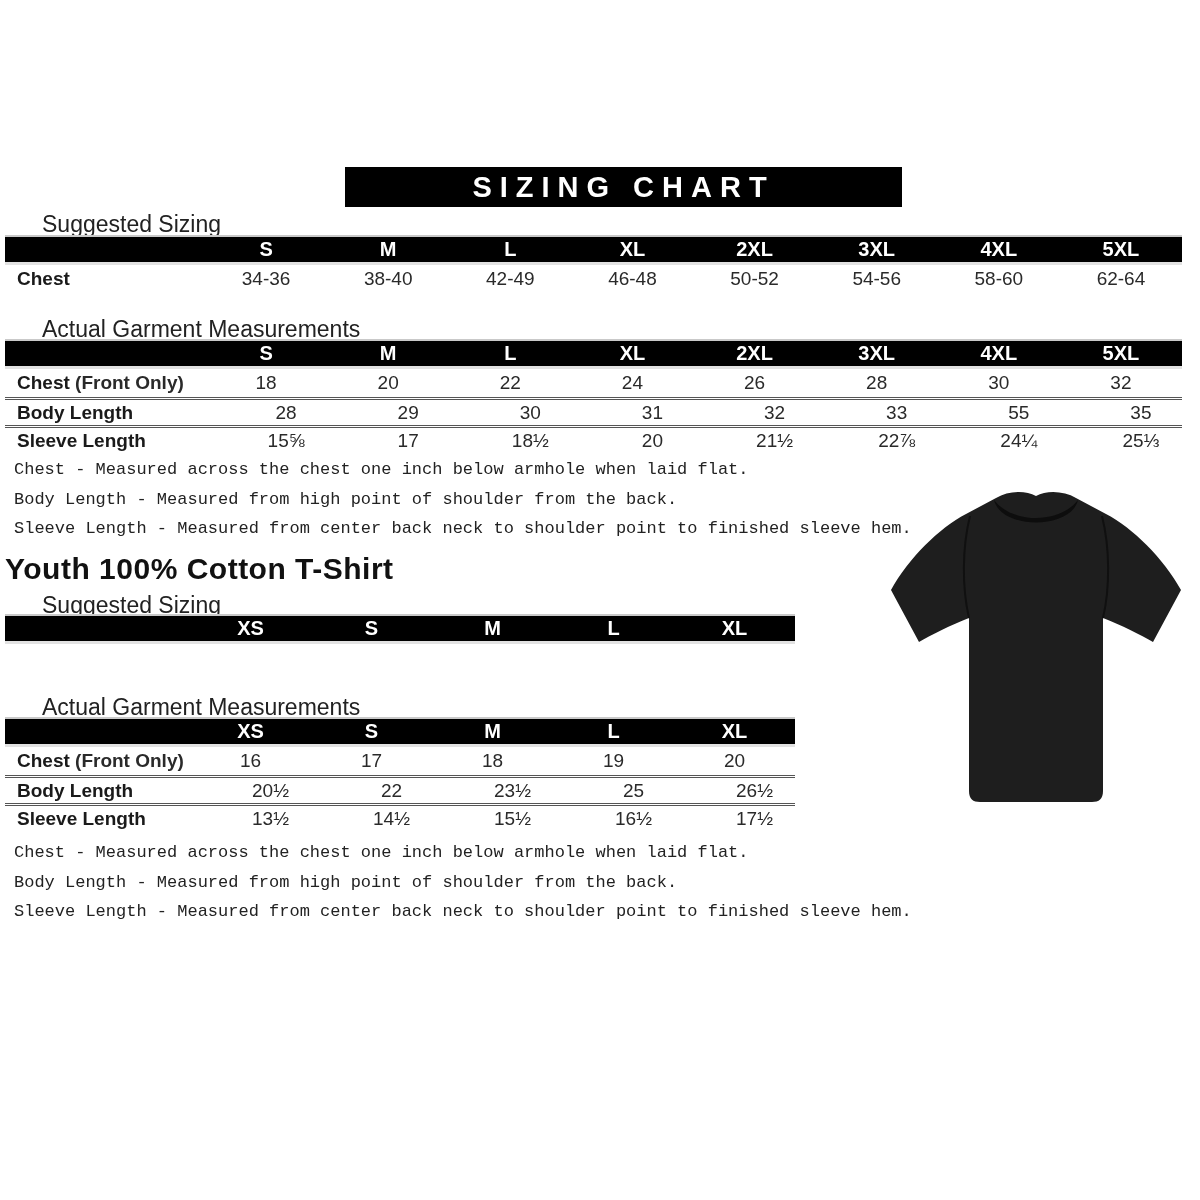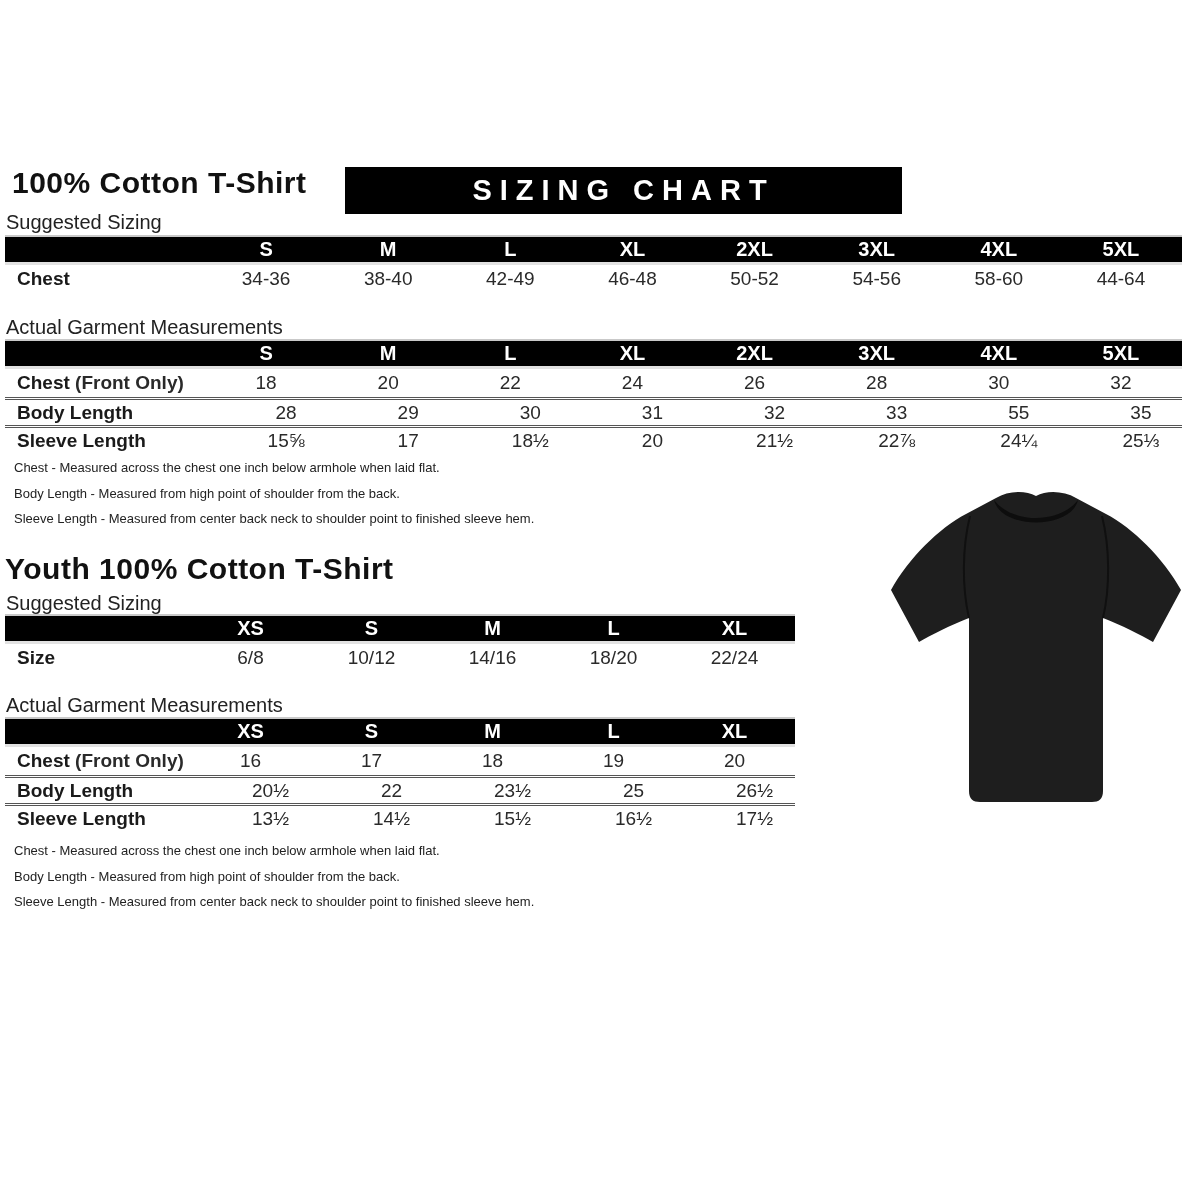--- a/index.html
+++ b/index.html
@@ -15,51 +15,50 @@
   .abs { position:absolute; }
 
   .main-title {
     font-size:30px; font-weight:bold; letter-spacing:0.5px; color:#111;
   }
   .banner {
     background:#000; color:#fff;
     display:flex; align-items:center; justify-content:center;
     font-size:29px; font-weight:bold; letter-spacing:8px;
   }
-  .section-label { font-size:20px; color:#222; }
+  .section-label { font-size:23px; color:#222;margin-left:36px; }
 
   .sz-table { border-top:2px solid #c9c9c9; }
   .trow { display:flex; align-items:center; }
   .thead {
     background:#000; color:#fff; height:28px;
     font-weight:bold; font-size:20px;
     border-bottom:3px solid #e2e2e2;
   }
   .tdata { height:28px; font-size:19px; color:#2a2a2a; }
   .tdata + .tdata { border-top:3px double #555;gap:40px; }
   .cell { overflow:hidden; white-space:nowrap; }
   .cell.label { width:200px; padding-left:12px; }
   .youth .cell.label { width:185px; }
   .cell.label b { font-weight:bold; color:#1a1a1a; }
   .cell.label span { font-weight:bold; }
   .cell.col { flex:1; text-align:center; }
 
-  .notes { font-size:13px; color:#222; }
+  .notes { font-size:17px; color:#222;font-family:Liberation Mono, monospace; }
   .notes .note-line { margin-bottom:10.5px; }
 
   .tshirt-wrap { width:308px; height:318px; }
 </style>
 </head>
 <body>
 
 <div class="page">
 
-  <div class="abs main-title" style="left:12px; top:166px;">100% Cotton T-Shirt</div>
-
-  <div class="abs banner" style="left:345px; top:167px; width:557px; height:47px;">SIZING CHART</div>
+
+  <div class="abs banner" style="left:345px; top:167px; width:557px; height:40px;">SIZING CHART</div>
 
   <div class="abs section-label" style="left:6px; top:211px;">Suggested Sizing</div>
 
   <div class="abs sz-table" style="left:5px; top:235px; width:1177px;">
       <div class="trow thead">
         <div class="cell label"></div>
         <div class="cell col">S</div>
         <div class="cell col">M</div>
         <div class="cell col">L</div>
         <div class="cell col">XL</div>
@@ -70,21 +69,21 @@
       </div>
       <div class="trow tdata">
         <div class="cell label"><b>Chest</b></div>
         <div class="cell col">34-36</div>
         <div class="cell col">38-40</div>
         <div class="cell col">42-49</div>
         <div class="cell col">46-48</div>
         <div class="cell col">50-52</div>
         <div class="cell col">54-56</div>
         <div class="cell col">58-60</div>
-        <div class="cell col">44-64</div>
+        <div class="cell col">62-64</div>
       </div>
     </div>
 
   <div class="abs section-label" style="left:6px; top:316px;">Actual Garment Measurements</div>
 
   <div class="abs sz-table" style="left:5px; top:339px; width:1177px;">
       <div class="trow thead">
         <div class="cell label"></div>
         <div class="cell col">S</div>
         <div class="cell col">M</div>
@@ -141,28 +140,20 @@
   <div class="abs section-label" style="left:6px; top:592px;">Suggested Sizing</div>
 
   <div class="abs sz-table youth" style="left:5px; top:614px; width:790px;">
       <div class="trow thead">
         <div class="cell label"></div>
         <div class="cell col">XS</div>
         <div class="cell col">S</div>
         <div class="cell col">M</div>
         <div class="cell col">L</div>
         <div class="cell col">XL</div>
-      </div>
-      <div class="trow tdata">
-        <div class="cell label"><b>Size</b></div>
-        <div class="cell col">6/8</div>
-        <div class="cell col">10/12</div>
-        <div class="cell col">14/16</div>
-        <div class="cell col">18/20</div>
-        <div class="cell col">22/24</div>
       </div>
     </div>
 
   <div class="abs section-label" style="left:6px; top:694px;">Actual Garment Measurements</div>
 
   <div class="abs sz-table youth" style="left:5px; top:717px; width:790px;">
       <div class="trow thead">
         <div class="cell label"></div>
         <div class="cell col">XS</div>
         <div class="cell col">S</div>

